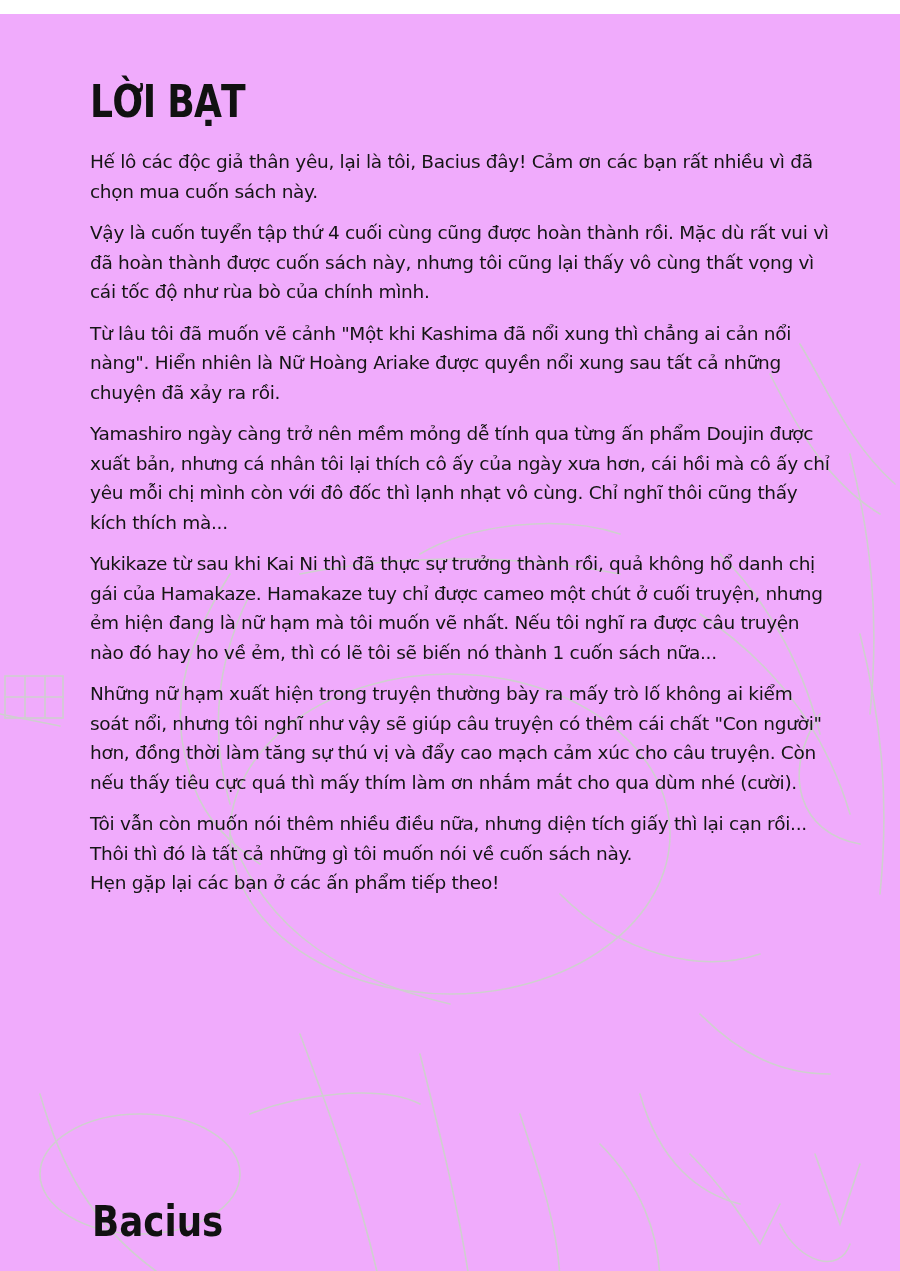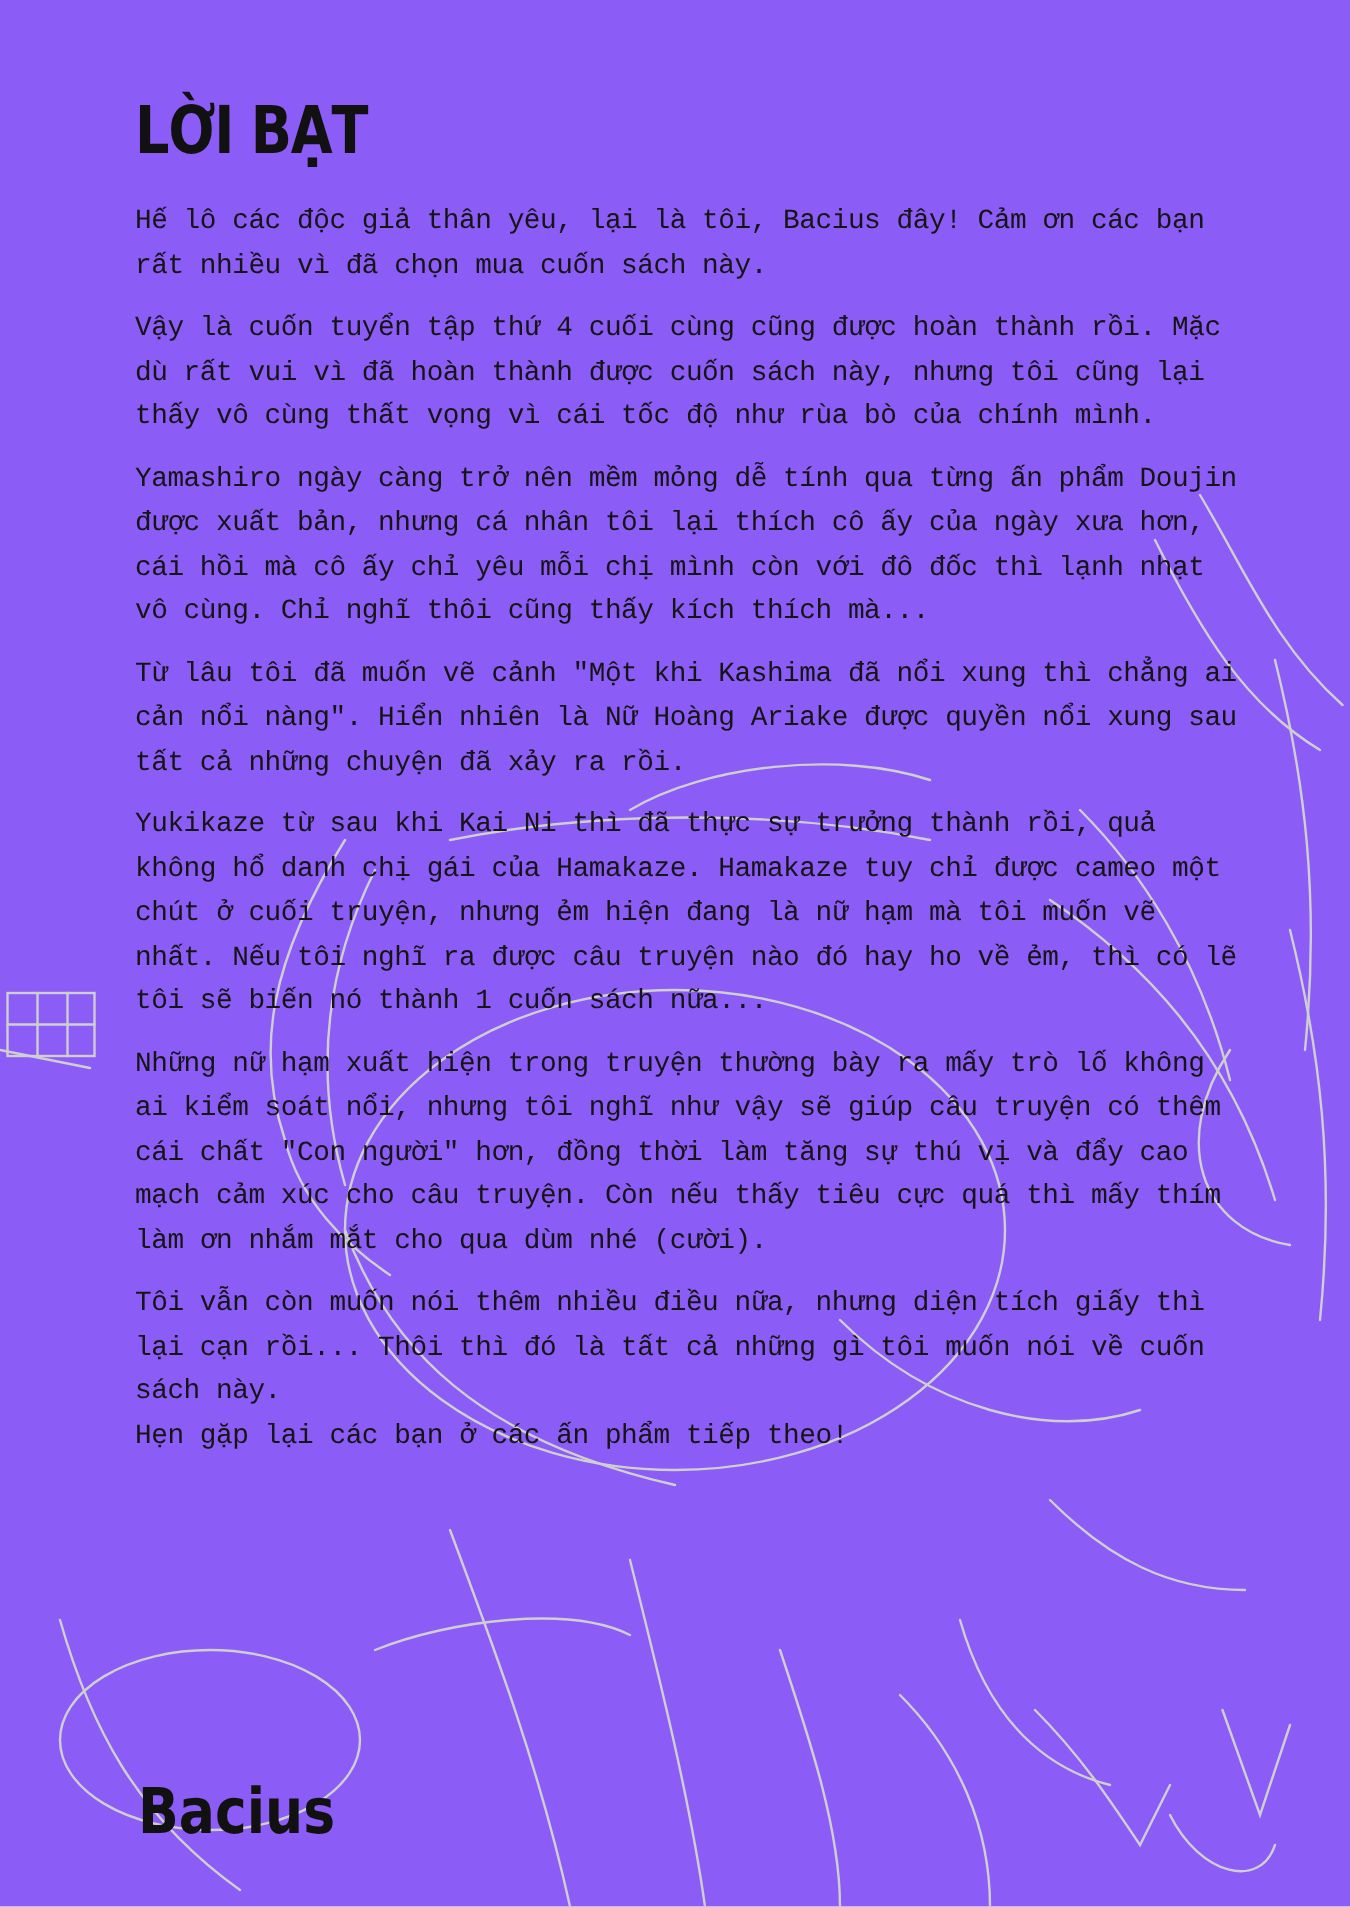--- a/index.html
+++ b/index.html
@@ -1,31 +1,31 @@
 <!DOCTYPE html>
 <html><head>
 <meta charset="utf-8">
 <style>
   html, body { margin: 0; padding: 0; background: #ffffff; }
   body { width: 900px; height: 1271px; position: relative; overflow: hidden; }
-  .page { position: absolute; inset: 0; background: #8b5cf6; }
+  .page { position: absolute; inset: 0; background: #f0abfc; margin-top: 14px; }
   .sketch { position: absolute; inset: 0; width: 900px; height: 1271px; pointer-events: none; }
   .sketch path, .sketch rect, .sketch ellipse, .sketch line { fill: none; stroke: #cfcfcf; stroke-width: 1.6; stroke-linecap: round; }
   .title {
     position: absolute; left: 90px; top: 62px;
     font-family: "DejaVu Sans", sans-serif; font-weight: bold;
     font-size: 44px; letter-spacing: -1px; color: #111;
     transform: scaleX(0.82); transform-origin: left top;
   }
   .body {
     position: absolute; left: 90px; top: 133px; width: 740px;
     font-family: "DejaVu Sans", sans-serif; font-size: 18.5px;
     line-height: 29.5px; color: #151515; letter-spacing: -0.3px;
   }
-  .body p { margin: 0 0 12px 0; position: relative; font-family: Liberation Mono, monospace; }
+  .body p { margin: 0 0 12px 0; position: relative; }
   .signature {
     position: absolute; left: 92px; top: 1183px;
     font-family: "DejaVu Sans", sans-serif; font-weight: bold;
     font-size: 42px; color: #111; letter-spacing: 0px;
     transform: scaleX(0.85); transform-origin: left top;
   }
 </style>
 </head>
 <body>
 
@@ -67,22 +67,22 @@
     <path d="M250 1100 C300 1080 380 1070 420 1090"></path>
     <path d="M700 1000 C740 1040 780 1060 830 1060"></path>
     <path d="M640 1080 C660 1150 700 1180 740 1190"></path>
   </svg>
 
   <div class="title">LỜI BẠT</div>
 
   <div class="body">
     <p>Hế lô các độc giả thân yêu, lại là tôi, Bacius đây! Cảm ơn các bạn rất nhiều vì đã chọn mua cuốn sách này.</p>
     <p>Vậy là cuốn tuyển tập thứ 4 cuối cùng cũng được hoàn thành rồi.  Mặc dù rất vui vì đã hoàn thành được cuốn sách này, nhưng tôi cũng lại thấy vô cùng thất vọng vì cái tốc độ như rùa bò của chính mình.</p>
+    <p>Từ lâu tôi đã muốn vẽ cảnh "Một khi Kashima đã nổi xung thì chẳng ai cản nổi nàng". Hiển nhiên là Nữ Hoàng Ariake được quyền nổi xung sau tất cả những chuyện đã xảy ra rồi.</p>
     <p>Yamashiro ngày càng trở nên mềm mỏng dễ tính qua từng ấn phẩm Doujin được xuất bản, nhưng cá nhân tôi lại thích cô ấy của ngày xưa hơn, cái hồi mà cô ấy chỉ yêu mỗi chị mình còn với đô đốc thì lạnh nhạt vô cùng. Chỉ nghĩ thôi cũng thấy kích thích mà...</p>
-    <p>Từ lâu tôi đã muốn vẽ cảnh "Một khi Kashima đã nổi xung thì chẳng ai cản nổi nàng". Hiển nhiên là Nữ Hoàng Ariake được quyền nổi xung sau tất cả những chuyện đã xảy ra rồi.</p>
     <p>Yukikaze từ sau khi Kai Ni thì đã thực sự trưởng thành rồi, quả không hổ danh chị gái của Hamakaze. Hamakaze tuy chỉ được cameo một chút ở cuối truyện, nhưng ẻm hiện đang là nữ hạm mà tôi muốn vẽ nhất. Nếu tôi nghĩ ra được câu truyện nào đó hay ho về ẻm, thì có lẽ tôi sẽ biến nó thành 1 cuốn sách nữa...</p>
     <p>Những nữ hạm xuất hiện trong truyện thường bày ra mấy trò lố không ai kiểm soát nổi, nhưng tôi nghĩ như vậy sẽ giúp câu truyện có thêm cái chất "Con người" hơn, đồng thời làm tăng sự thú vị và đẩy cao mạch cảm xúc cho câu truyện.  Còn nếu thấy tiêu cực quá thì mấy thím làm ơn nhắm mắt cho qua dùm nhé (cười).</p>
     <p style="white-space: pre-line;">Tôi vẫn còn muốn nói thêm nhiều điều nữa, nhưng diện tích giấy thì lại cạn rồi... Thôi thì đó là tất cả những gì tôi muốn nói về cuốn sách này.
 Hẹn gặp lại các bạn ở các ấn phẩm tiếp theo!</p>
   </div>
 
   <div class="signature">Bacius</div>
 </div>
 
 </body></html>

